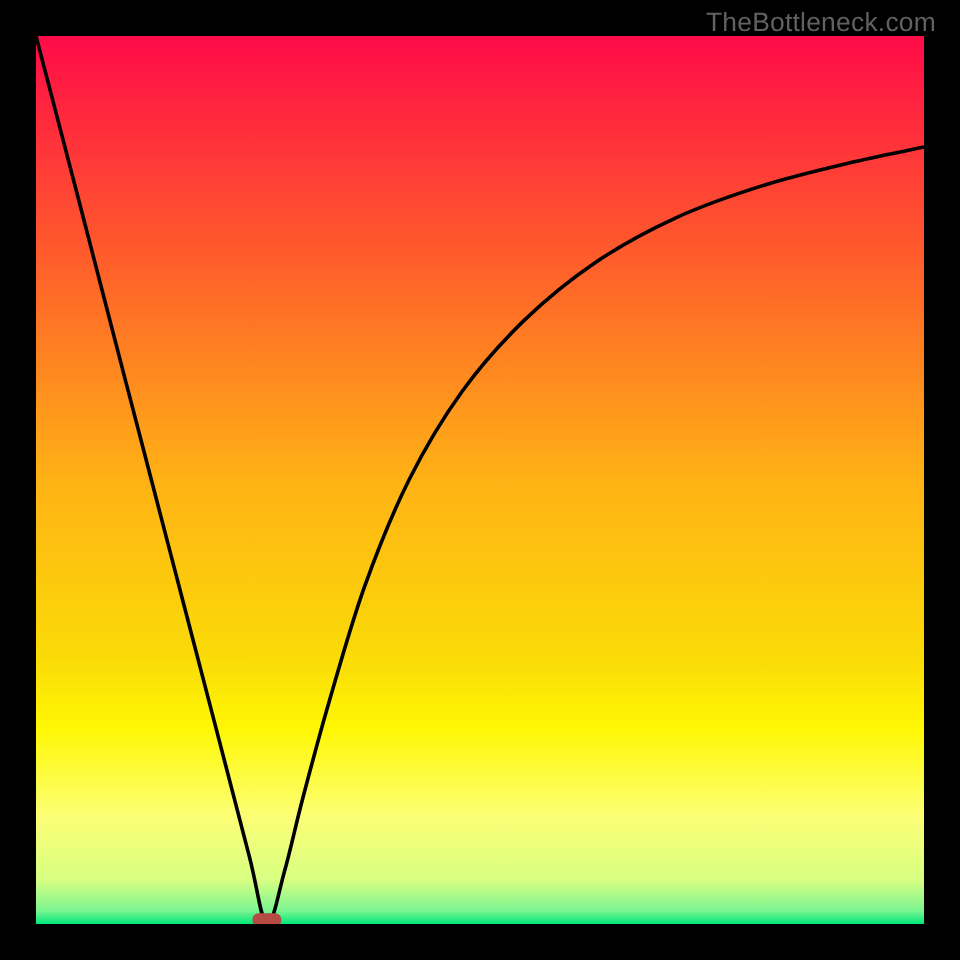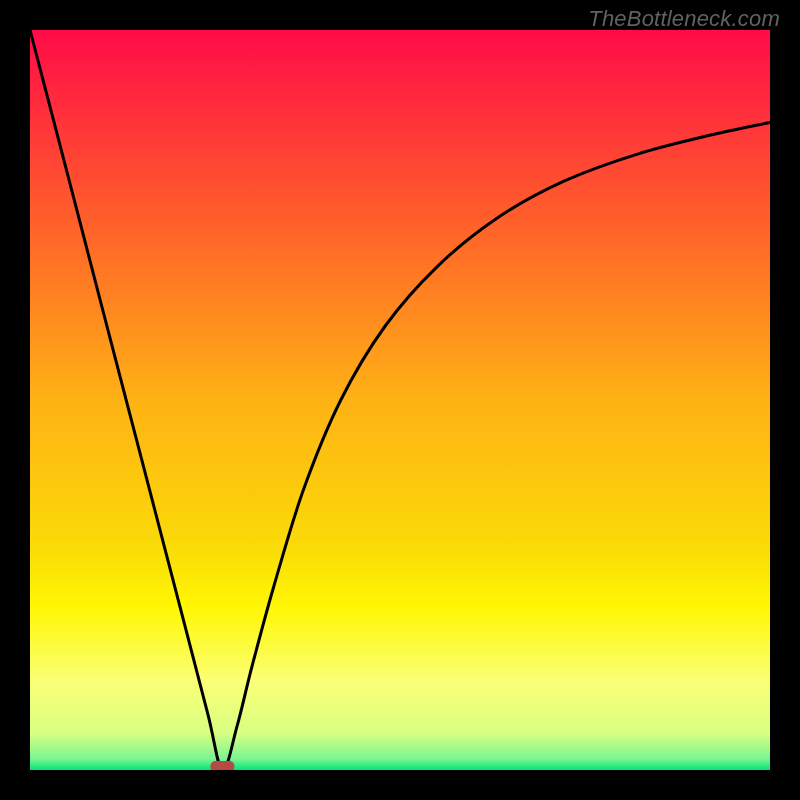--- a/index.html
+++ b/index.html
@@ -19,21 +19,20 @@
     height: 740px;
     background: #000;
   }
   .attribution {
     position: absolute;
     top: 6px;
     right: 20px;
     color: #616161;
     font-size: 22px;
     letter-spacing: 0.2px;
-    font-style: italic;
   }
   svg {
     position: absolute;
     left: 0;
     top: 0;
   }
 </style>
 </head>
 <body>
 

